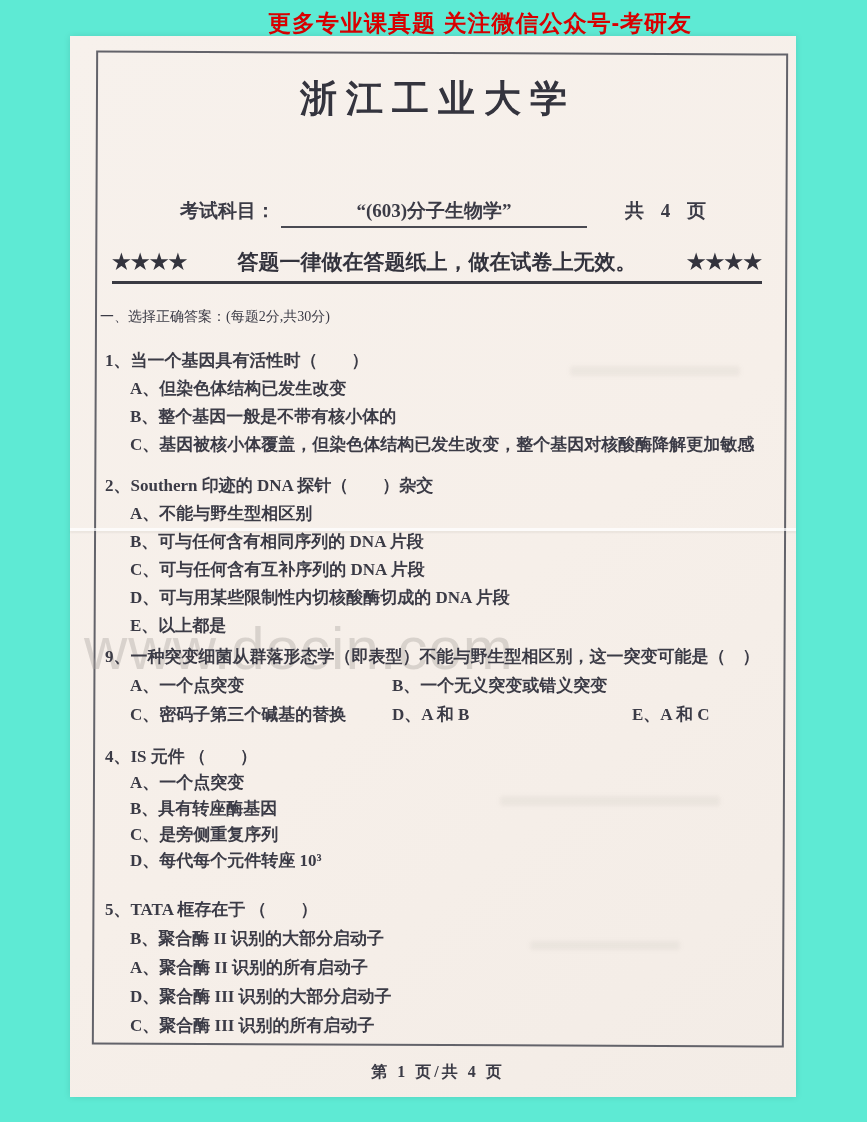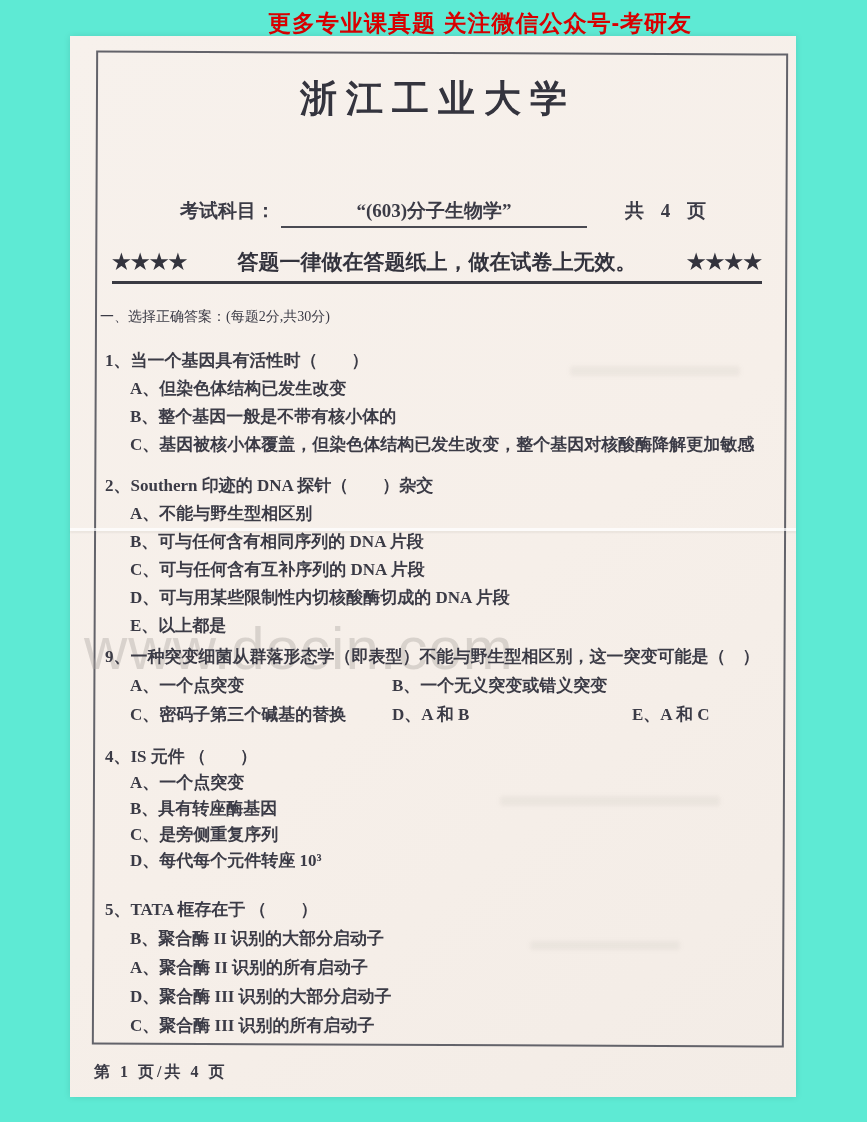--- a/index.html
+++ b/index.html
@@ -31,21 +31,21 @@
   .q{position:absolute;left:35px;width:660px;font-size:17px;font-weight:bold;
      line-height:21px;z-index:2;}
   .q .stem{white-space:nowrap;}
   .q .opt{margin-top:7px;padding-left:25px;white-space:nowrap;}
   .q .optrow{position:relative;height:21px;margin-top:8px;}
   .q .optrow .c1{position:absolute;left:25px;white-space:nowrap;}
   .q .optrow .c2{position:absolute;left:287px;white-space:nowrap;}
   .q .optrow .c3{position:absolute;left:527px;white-space:nowrap;}
   .q4 .opt{margin-top:5px;}
   .q5 .opt{margin-top:8px;}
-  .footer{position:absolute;left:24px;top:1026px;width:688px;text-align:left;
+  .footer{position:absolute;left:24px;top:1026px;width:688px;text-align:center;
           font-size:16px;font-weight:bold;letter-spacing:3px;}
   .watermark{position:absolute;left:14px;top:578px;width:700px;z-index:1;
              font-family:"Liberation Sans", sans-serif;font-size:60px;font-weight:normal;
              color:#aaa49f;opacity:0.38;letter-spacing:1px;white-space:nowrap;pointer-events:none;}
 </style>
 </head>
 <body>
 
 <div class="page">
 

